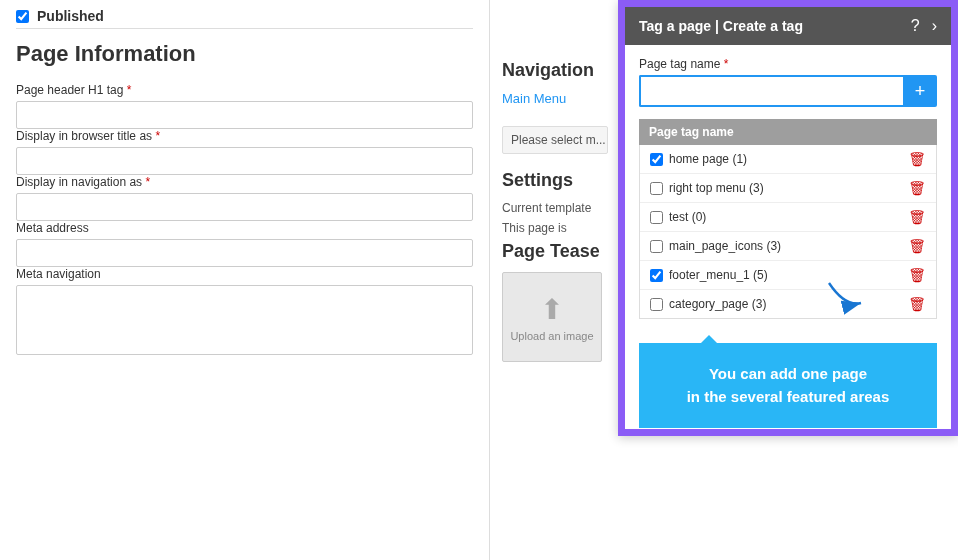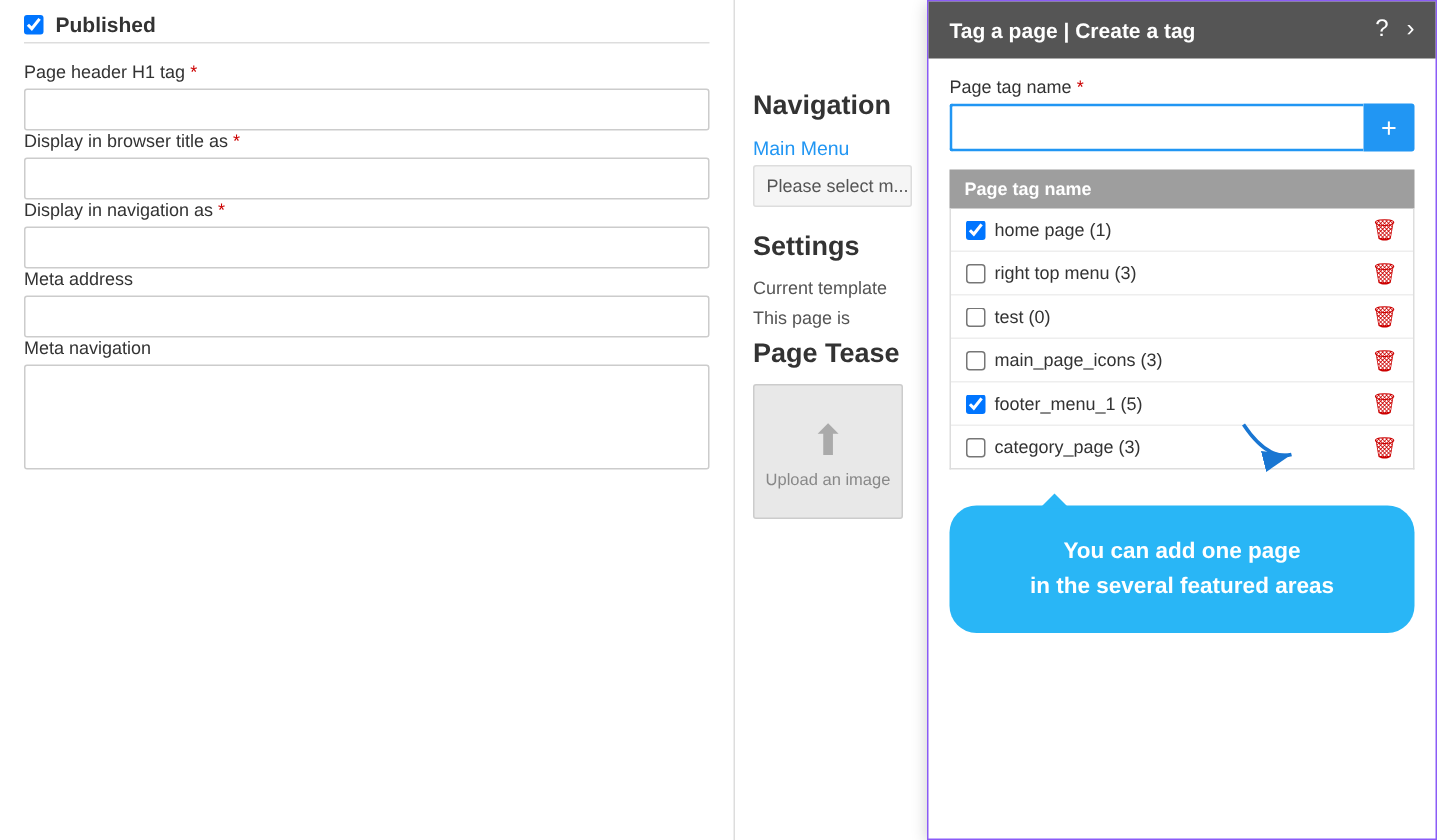--- a/index.html
+++ b/index.html
@@ -98,21 +98,21 @@
       color: #333;
       margin-bottom: 10px;
       margin-top: 52px;
     }
 
     .main-menu-link {
       color: #2196f3;
       font-size: 13px;
       text-decoration: none;
       display: block;
-      margin-bottom: 4px;
+      margin-bottom: 20px;
     }
 
     .please-select-box {
       background: #f5f5f5;
       border: 1px solid #ddd;
       padding: 6px 8px;
       font-size: 12px;
       color: #555;
       margin-bottom: 16px;
       border-radius: 2px;
@@ -165,23 +165,23 @@
       font-size: 11px;
       color: #888;
       text-align: center;
     }
 
     
     .right-panel {
       position: absolute;
       top: 0; left: 618px;
       width: 340px;
-      height: 560px;
+      height: 436px;
       background: #fff;
-      border: 1px solid #8b5cf6;
+      border: 7px solid #8b5cf6;
       box-shadow: 0 2px 10px rgba(0,0,0,0.2);
     }
 
     .panel-header {
       background: #555;
       color: #fff;
       padding: 10px 14px;
       display: flex;
       align-items: center;
       justify-content: space-between;
@@ -293,21 +293,21 @@
       cursor: pointer;
       background: none;
       border: none;
       padding: 0;
     }
 
     
     .callout {
       background: #29b6f6;
       color: #fff;
-      border-radius: 18px;
+      border-radius: 0;
       padding: 20px 16px;
       margin: 12px 14px 0 14px;
       text-align: center;
       font-size: 15px;
       font-weight: bold;
       line-height: 1.5;
       position: relative;
     }
 
     .callout::before {
@@ -331,20 +331,21 @@
   </style>
 </head>
 <body>
 
 <div class="left-panel">
   <div class="published-row">
     <input type="checkbox" checked="" style="">
     <span class="published-label">Published</span>
   </div>
 
+  <div class="page-information-title">Page Information</div>
 
   <div class="field-group">
     <div class="field-label">
       Page header H1 tag <span class="required">*</span>
     </div>
     <input type="text" class="field-input" style="">
   </div>
 
   <div class="field-group">
     <div class="field-label">

